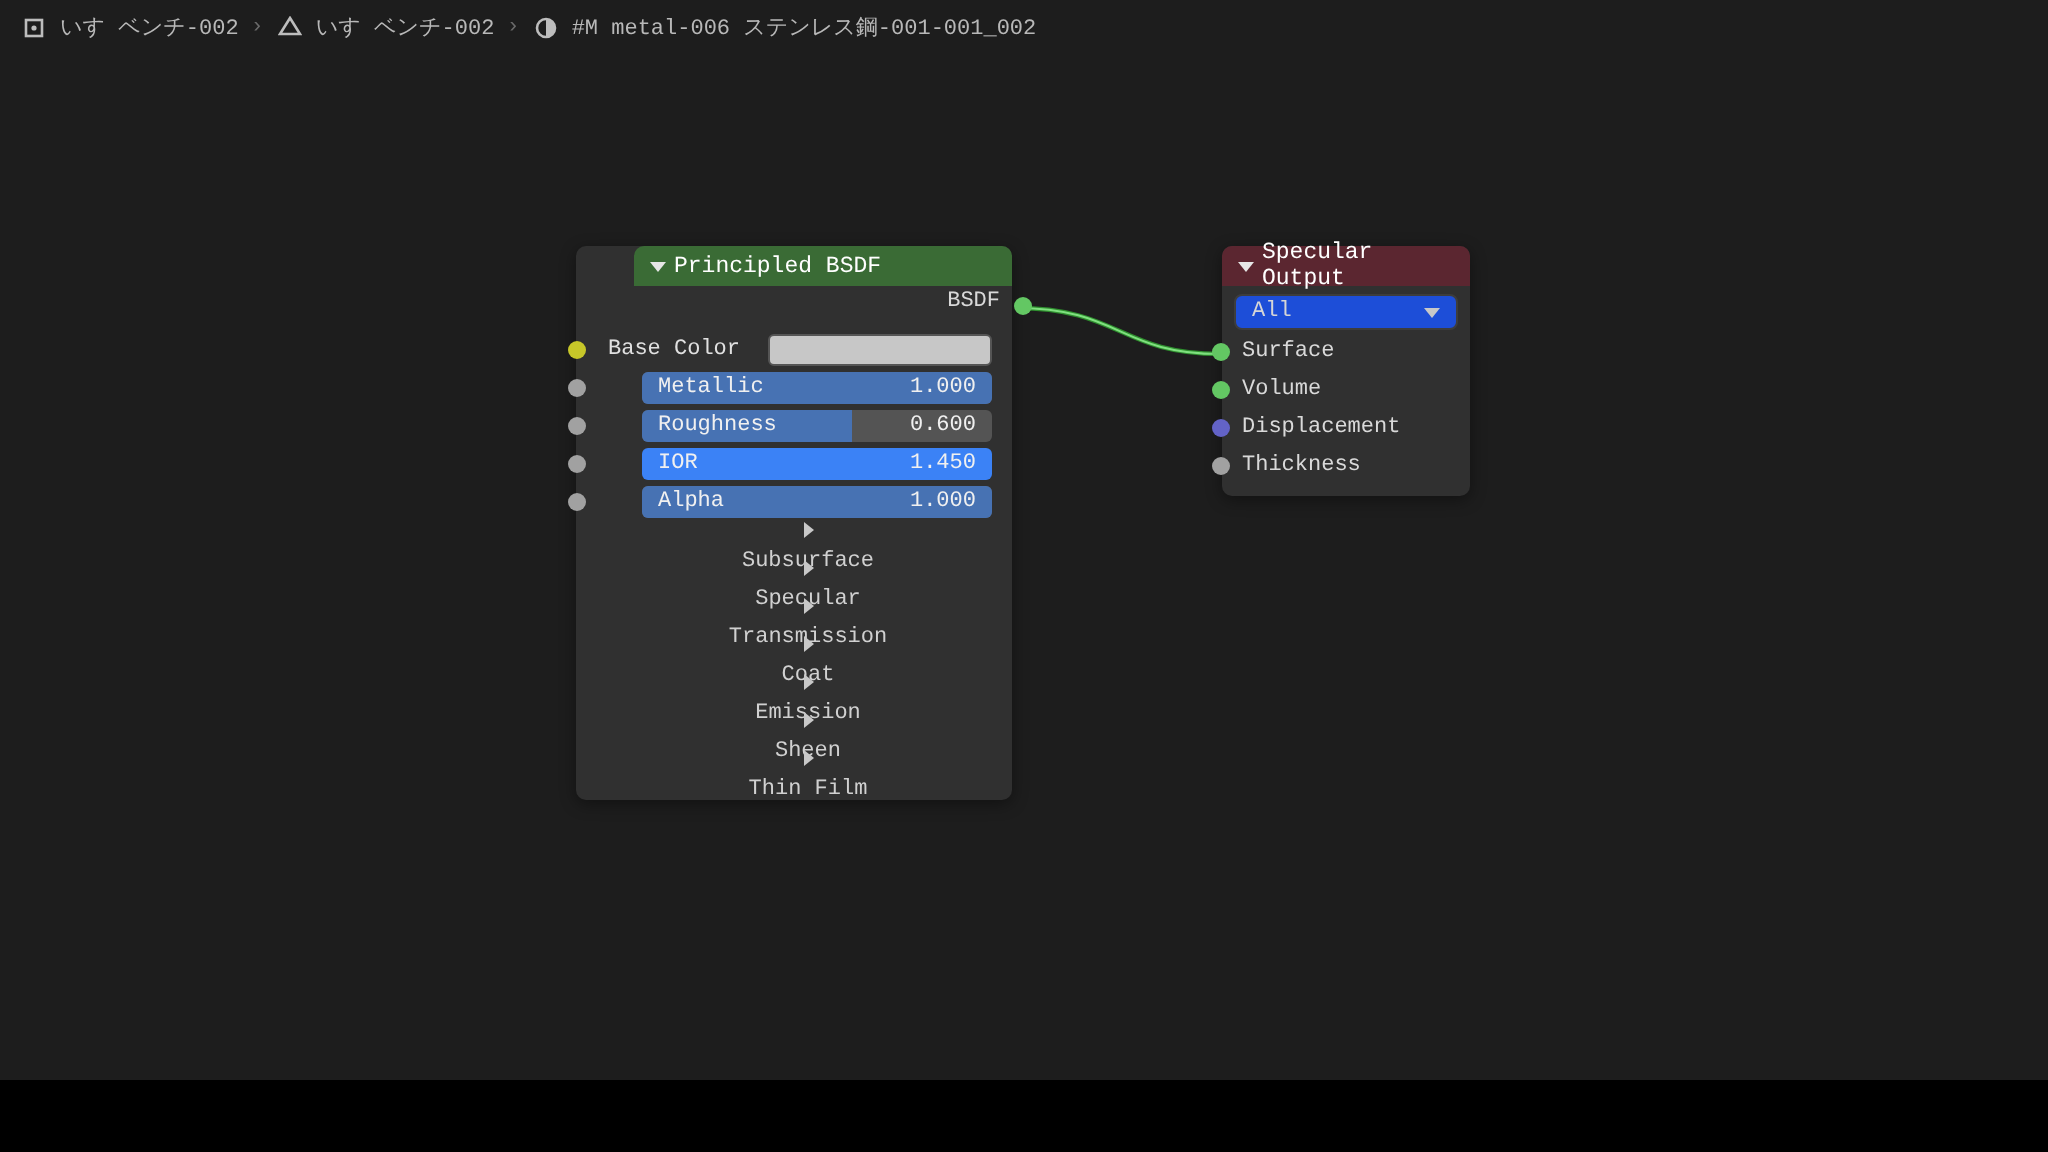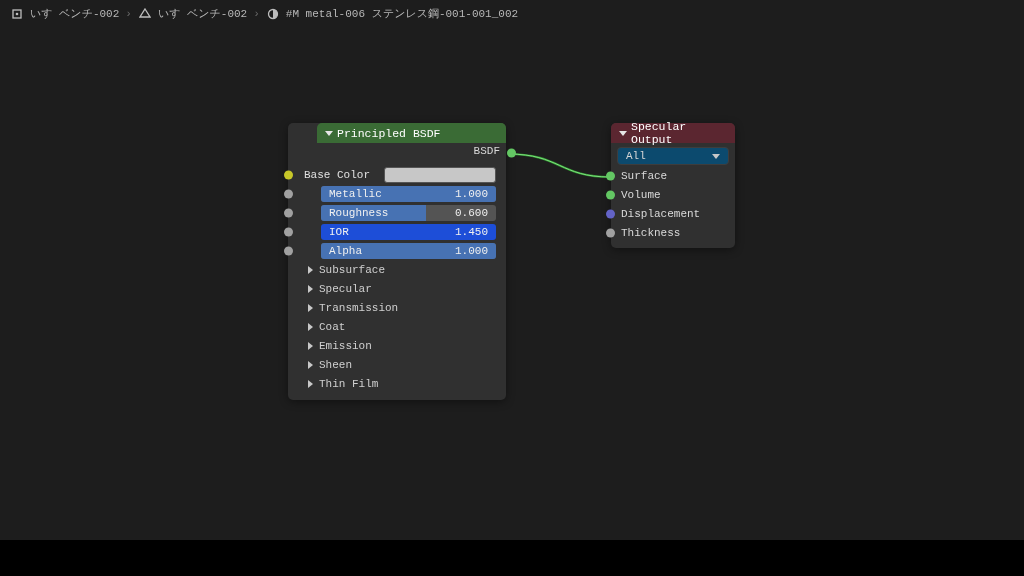--- a/index.html
+++ b/index.html
@@ -107,32 +107,33 @@
     color: #f0f0f0;
   }
   .slider .sl-label { flex: 1; }
 
   .expand-row {
     display: flex; align-items: center;
     height: 18px; margin: 1px 0;
     padding-left: 14px;
     color: #d0d0d0;
     gap: 6px;
+    flex-direction: column;
   }
   .chevron-right {
     width: 0; height: 0;
     border-top: 4px solid transparent;
     border-bottom: 4px solid transparent;
     border-left: 5px solid #c8c8c8;
   }
 
   .select {
     margin: 4px 6px 2px;
     height: 18px;
-    background: #0c4a6e;
+    background: #1d4ed8;
     border: 1px solid #3d3d3d;
     border-radius: 4px;
     display: flex; align-items: center; justify-content: space-between;
     padding: 0 8px;
     color: #d6d6d6;
   }
   .chevron-down {
     width: 0; height: 0;
     border-left: 4px solid transparent;
     border-right: 4px solid transparent;
@@ -217,21 +218,21 @@
         <span class="sock left sock-grey"></span>
         <div class="slider">
           <div class="fill" style="width:60%"></div>
           <span class="sl-label">Roughness</span>
           <span class="sl-val">0.600</span>
         </div>
       </div>
 
       <div class="row">
         <span class="sock left sock-grey"></span>
-        <div class="slider" style="background:#1d4ed8">
+        <div class="slider" style="background:#3b82f6">
           <span class="sl-label">IOR</span>
           <span class="sl-val">1.450</span>
         </div>
       </div>
 
       <div class="row">
         <span class="sock left sock-grey"></span>
         <div class="slider">
           <div class="fill" style="width:100%"></div>
           <span class="sl-label">Alpha</span>

